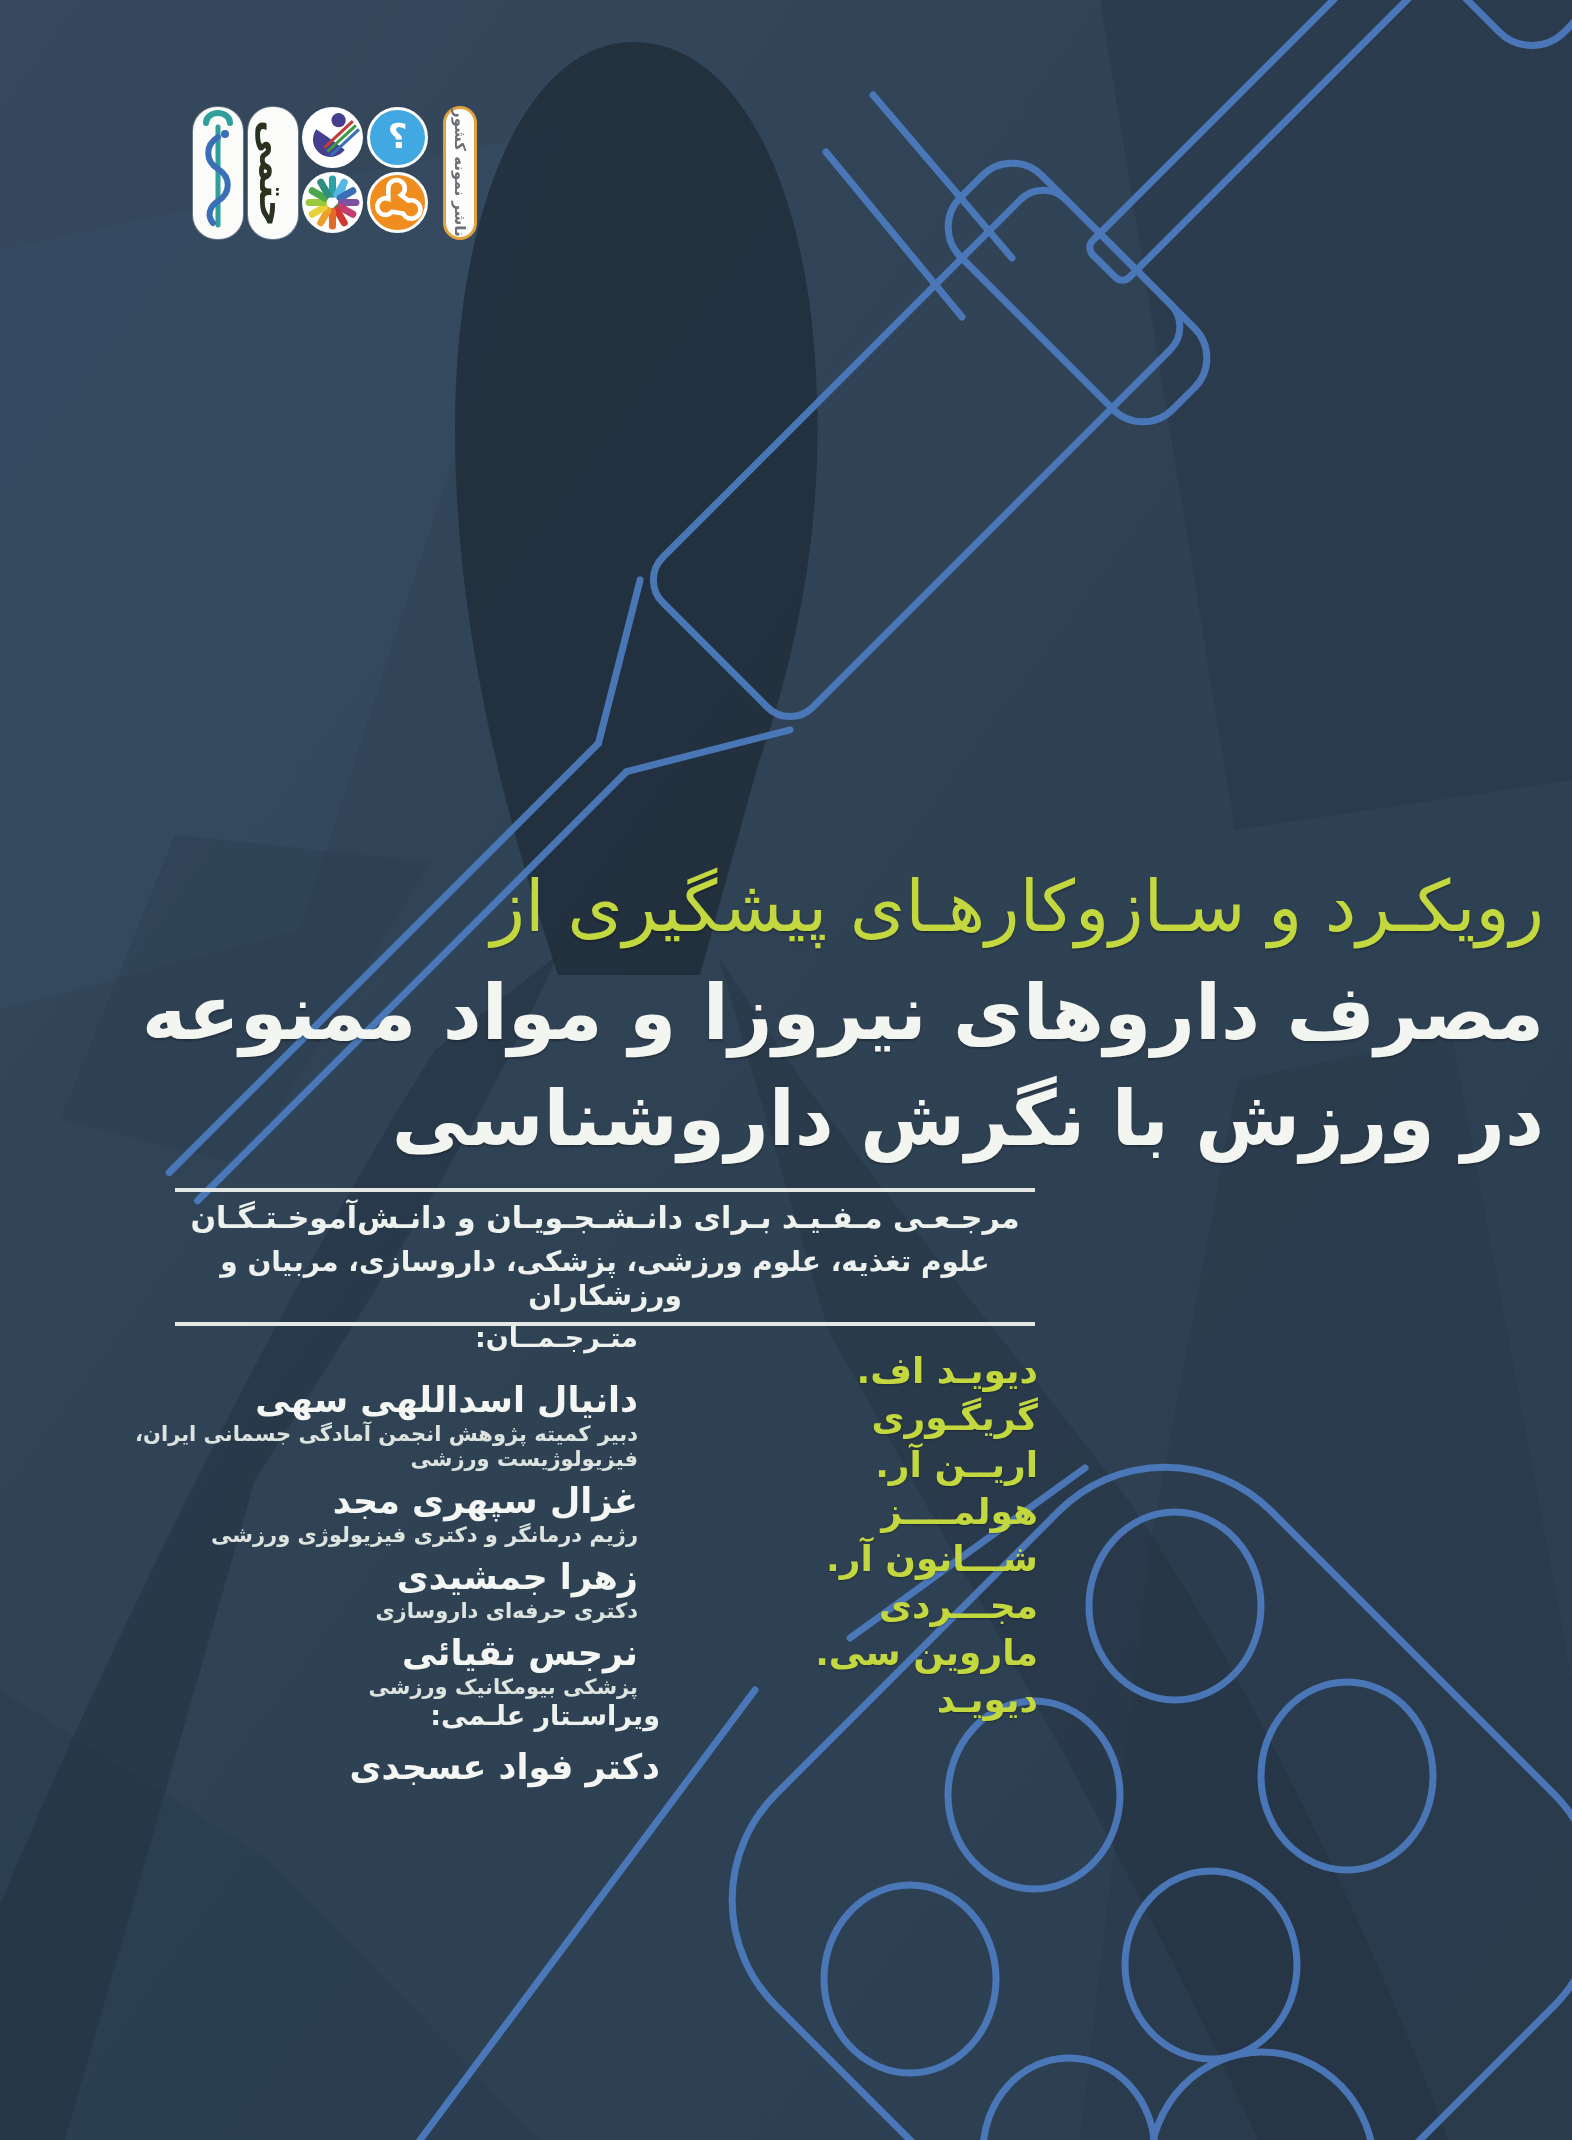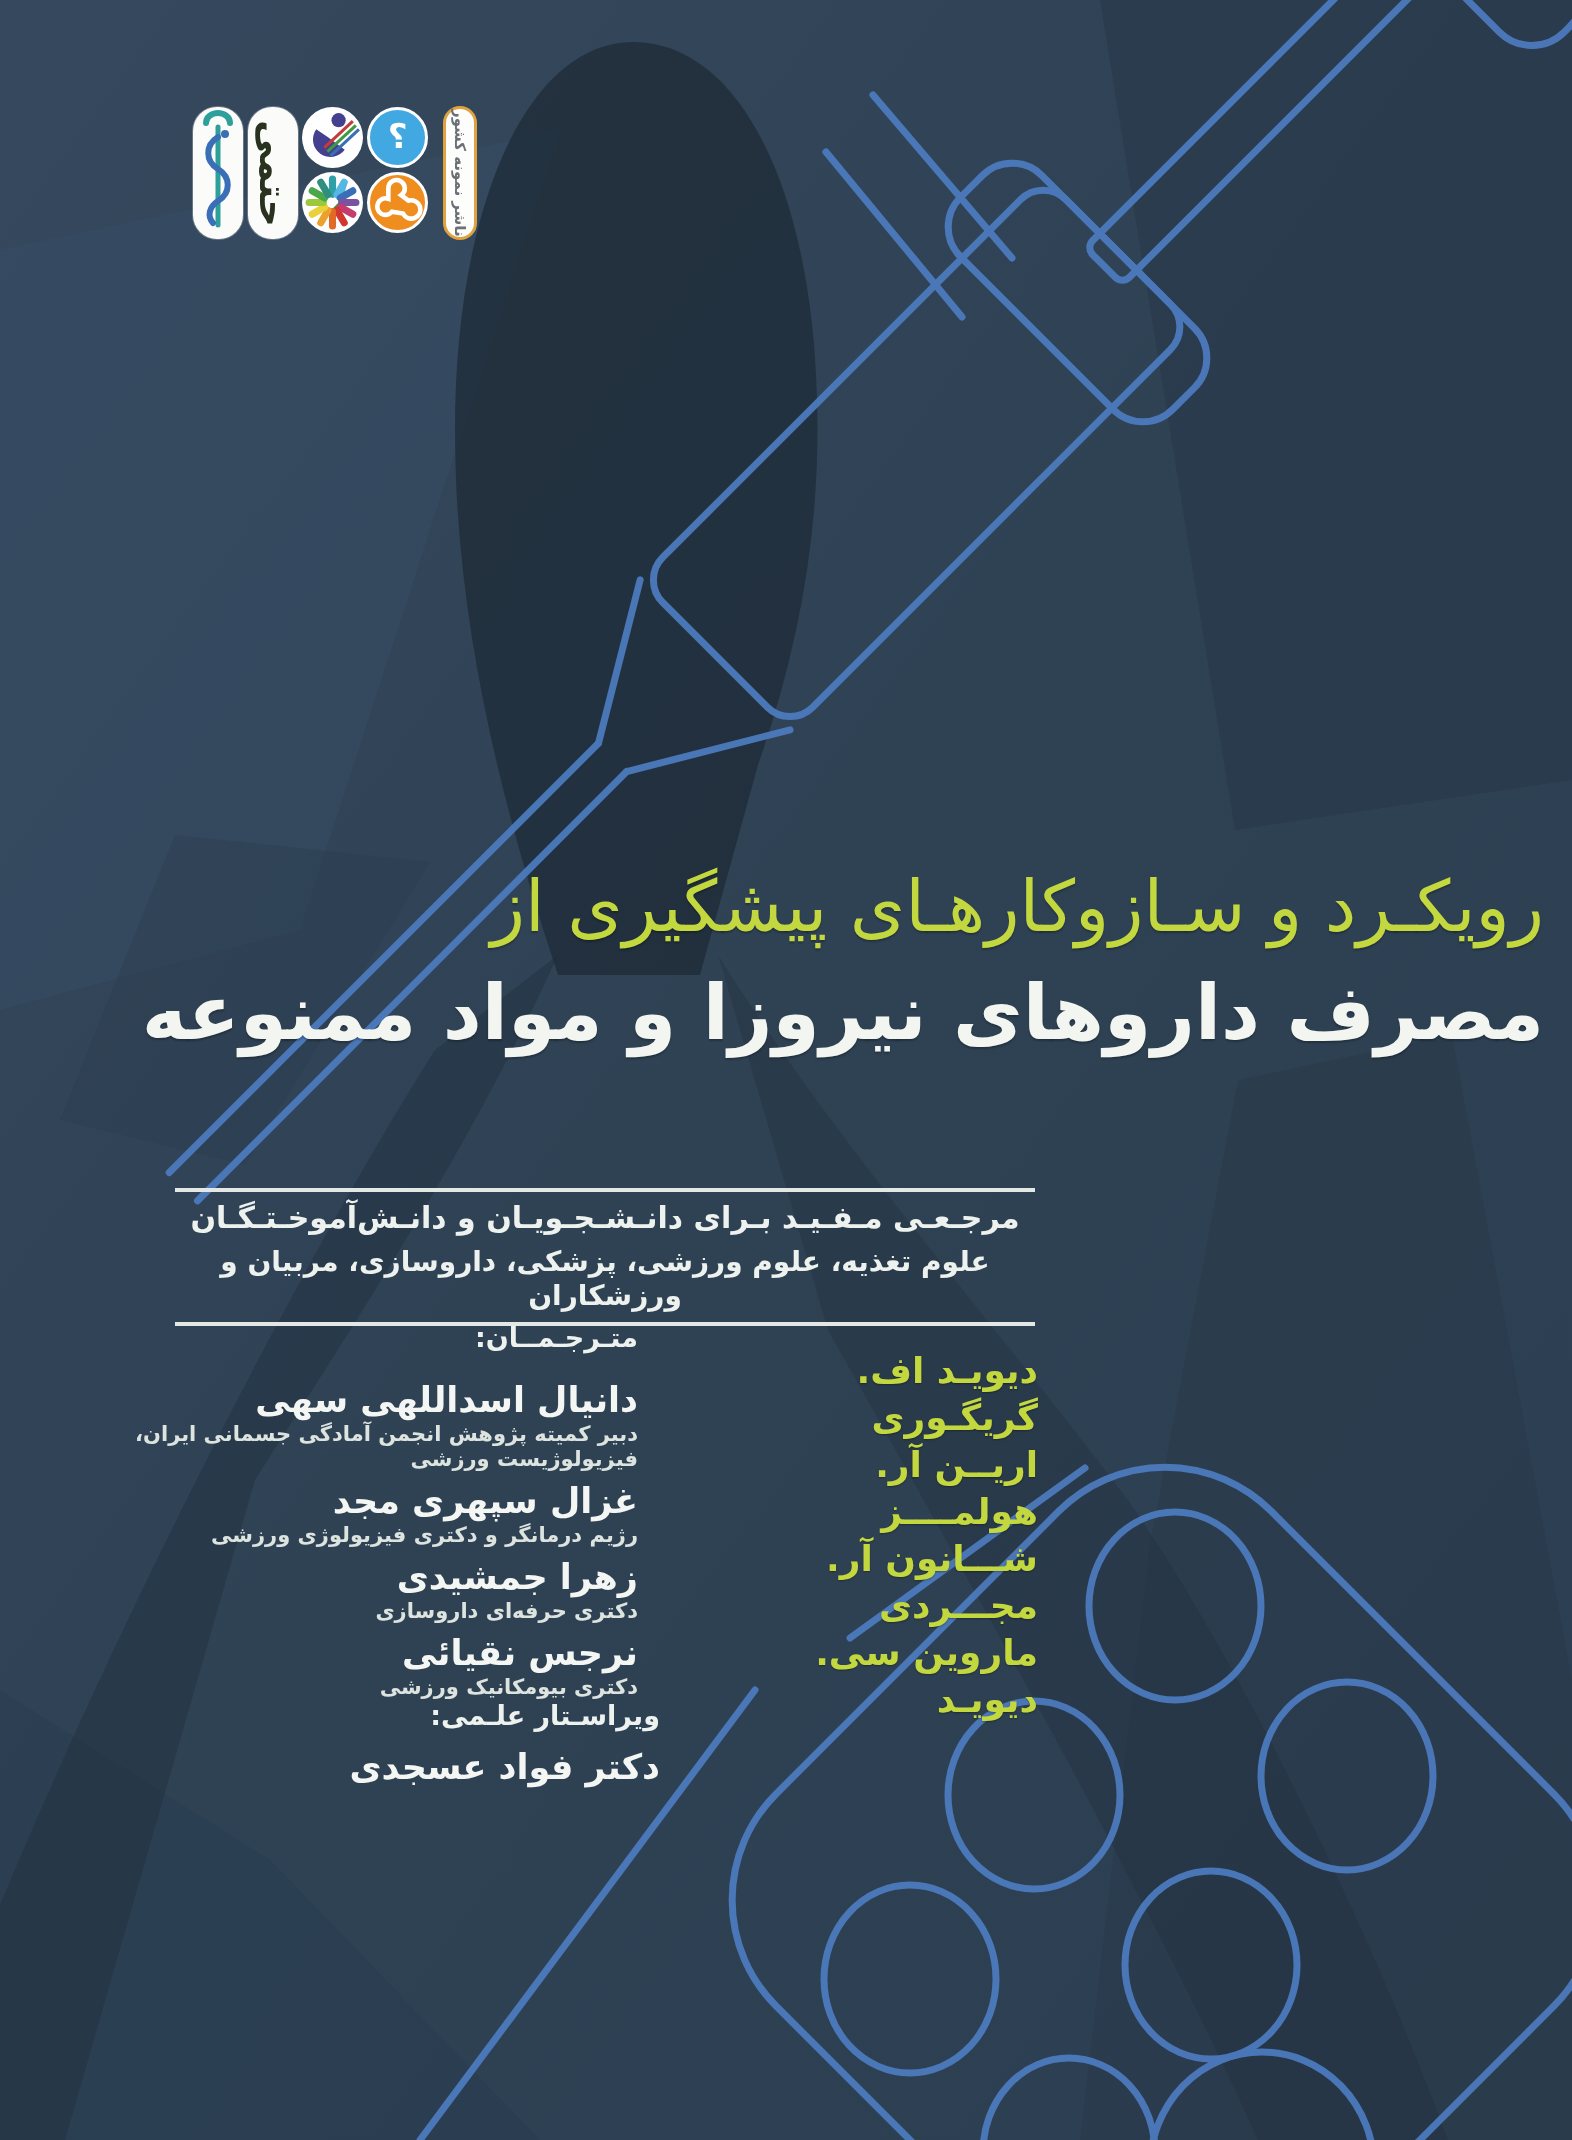--- a/index.html
+++ b/index.html
@@ -192,20 +192,21 @@
     </div>
 
     <div class="badge">
       <span>ناشر نمونه کشور</span>
     </div>
   </div>
 
   <div class="title-block">
     <div class="t-green">رویکـرد و سـازوکارهـای پیشگیری از</div>
     <div class="t-white">مصرف داروهای نیروزا و مواد ممنوعه</div>
+    <div class="t-white">در ورزش با نگرش داروشناسی</div>
   </div>
 
   <div class="subtitle-block">
     <div class="sub-line1">مرجـعـی مـفـیـد بـرای دانـشـجـویـان و دانـش‌آموخـتـگـان</div>
     <div class="sub-line2">علوم تغذیه، علوم ورزشی، پزشکی، داروسازی، مربیان و ورزشکاران</div>
   </div>
 
   <div class="authors-block">
     <div class="author-line">دیویـد اف. گریگـوری</div>
     <div class="author-line">اریــن آر. هولمــــز</div>
@@ -219,21 +220,21 @@
     <div class="tr-name">دانیال اسداللهی سهی</div>
     <div class="tr-role">دبیر کمیته پژوهش انجمن آمادگی جسمانی ایران، فیزیولوژیست ورزشی</div>
 
     <div class="tr-name">غزال سپهری مجد</div>
     <div class="tr-role">رژیم درمانگر و دکتری فیزیولوژی ورزشی</div>
 
     <div class="tr-name">زهرا جمشیدی</div>
     <div class="tr-role">دکتری حرفه‌ای داروسازی</div>
 
     <div class="tr-name">نرجس نقیائی</div>
-    <div class="tr-role">دکتری بیومکانیک ورزشی</div>
+    <div class="tr-role">پزشکی بیومکانیک ورزشی</div>
   </div>
 
   <div class="editor-block">
     <div class="ed-label">ویراسـتار علـمی:</div>
     <div class="ed-name">دکتر فواد عسجدی</div>
   </div>
 
 </div>
 
 </body></html>

